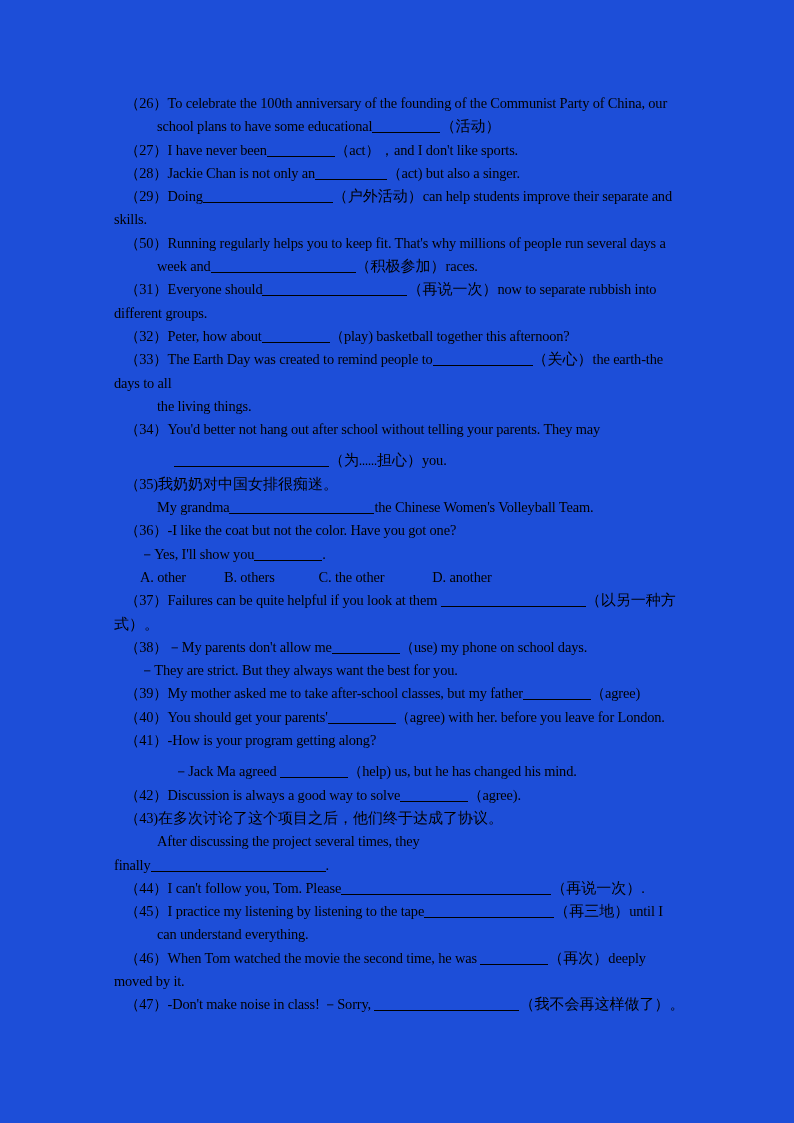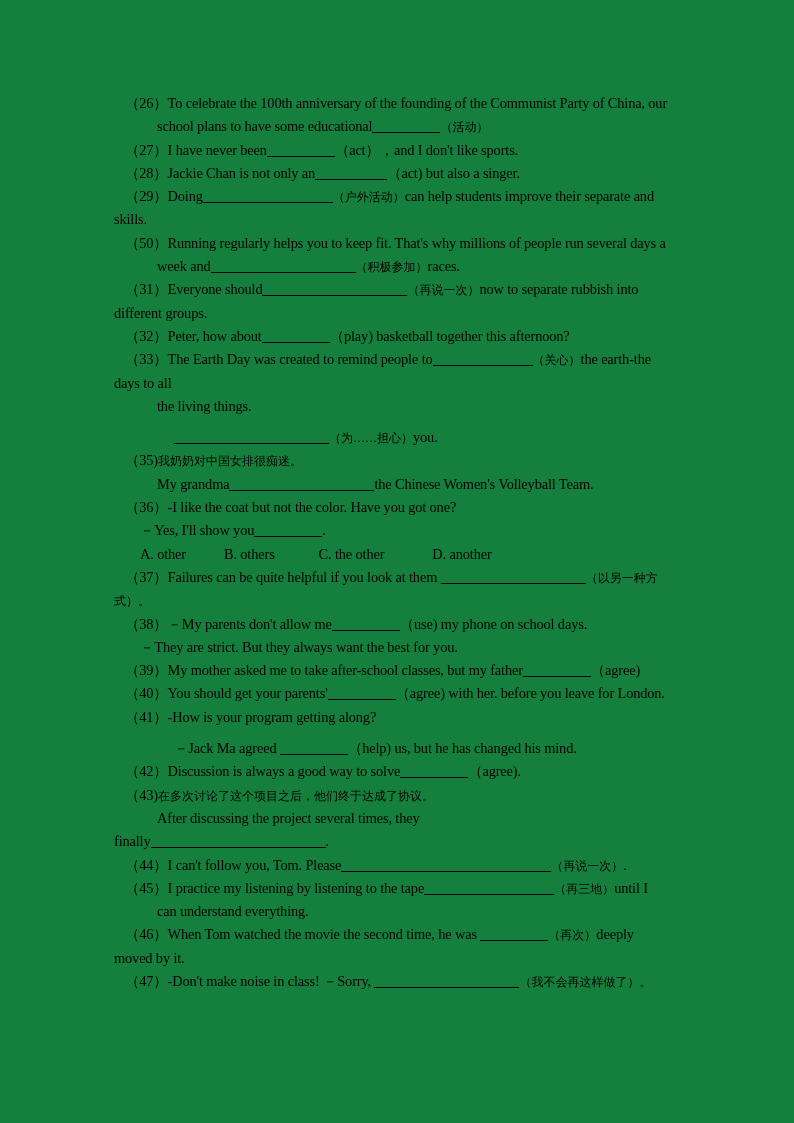--- a/index.html
+++ b/index.html
@@ -13,21 +13,21 @@
     font-family: "Liberation Serif", "DejaVu Serif", serif;
     color: #000000;
     position: relative;
     overflow: hidden;
   }
   #page {
     position: absolute;
     left: 0; top: 0;
     width: 794px;
     height: 1123px;
-    background: #15803d;
+    background: #1d4ed8;
   }
   #content {
     position: absolute;
     left: 114px;
     top: 92px;
     width: 582px;
   }
   .line {
     font-size: 14.4px;
     line-height: 23.3px;
@@ -51,22 +51,22 @@
   .b68  { width: 68px; }
   .b72  { width: 72px; }
   .b100 { width: 100px; }
   .b130 { width: 130px; }
   .b145 { width: 145px; }
   .b155 { width: 155px; }
   .b175 { width: 175px; }
   .b210 { width: 210px; }
 
   .cn {
-    font-family: Liberation Serif, serif;
-    font-size: 12px;
+    font-family: Liberation Mono, monospace;
+    font-size: 15px;
     letter-spacing: 0px;
   }
   .opt-gap { display: inline-block; width: 38px; }
   .opt-gap2 { display: inline-block; width: 44px; }
   .opt-gap3 { display: inline-block; width: 48px; }
 </style>
 </head>
 <body>
 
 <div id="page">
@@ -78,20 +78,21 @@
       <div class="line ind1"><span>（29）Doing</span><span class="blank b130"></span><span class="cn">（户外活动）</span><span>can help students improve their separate and</span></div>
       <div class="line ind0"><span>skills.</span></div>
       <div class="line ind1"><span>（50）Running regularly helps you to keep fit. That's why millions of people run several days a</span></div>
       <div class="line ind2"><span>week and</span><span class="blank b145"></span><span class="cn">（积极参加）</span><span>races.</span></div>
       <div class="line ind1"><span>（31）Everyone should</span><span class="blank b145"></span><span class="cn">（再说一次）</span><span>now to separate rubbish into</span></div>
       <div class="line ind0"><span>different groups.</span></div>
       <div class="line ind1"><span>（32）Peter, how about</span><span class="blank b68"></span><span>（play) basketball together this afternoon?</span></div>
       <div class="line ind1"><span>（33）The Earth Day was created to remind people to</span><span class="blank b100"></span><span class="cn">（关心）</span><span>the earth-the</span></div>
       <div class="line ind0"><span>days to all</span></div>
       <div class="line ind2"><span>the living things.</span></div>
+      <div class="line ind1"><span>（34）You'd better not hang out after school without telling your parents. They may</span></div>
       <div class="line ind3"><span class="blank b155"></span><span class="cn">（为……担心）</span><span>you.</span></div>
       <div class="line ind1"><span>（35)</span><span class="cn">我奶奶对中国女排很痴迷。</span></div>
       <div class="line ind2"><span>My grandma</span><span class="blank b145"></span><span>the Chinese Women's Volleyball Team.</span></div>
       <div class="line ind1"><span>（36）-I like the coat but not the color. Have you got one?</span></div>
       <div class="line ind4"><span>－Yes, I'll show you</span><span class="blank b68"></span><span>.</span></div>
       <div class="line ind4"><span>A. other</span><span class="opt-gap"></span><span>B. others</span><span class="opt-gap2"></span><span>C. the other</span><span class="opt-gap3"></span><span>D. another</span></div>
       <div class="line ind1"><span>（37）Failures can be quite helpful if you look at them </span><span class="blank b145"></span><span class="cn">（以另一种方</span></div>
       <div class="line ind0"><span class="cn">式）。</span></div>
       <div class="line ind1"><span>（38）－My parents don't allow me</span><span class="blank b68"></span><span>（use) my phone on school days.</span></div>
       <div class="line ind4"><span>－They are strict. But they always want the best for you.</span></div>

